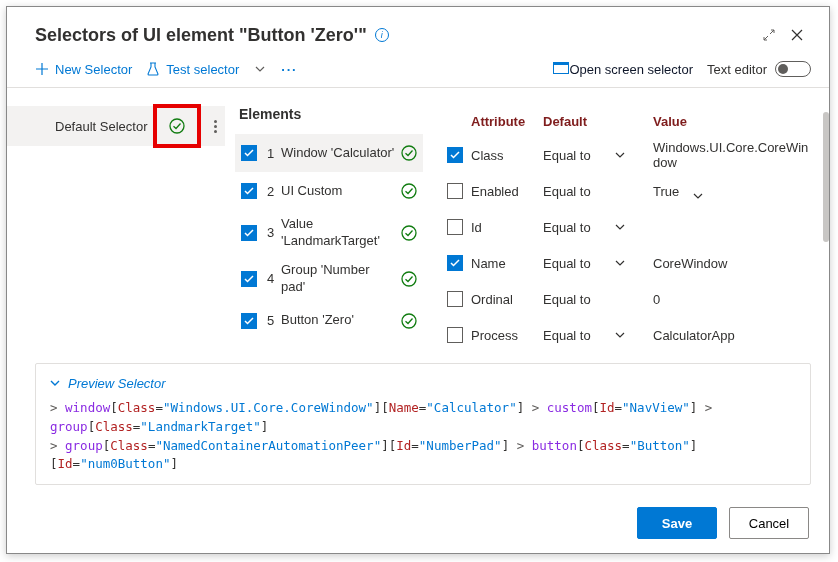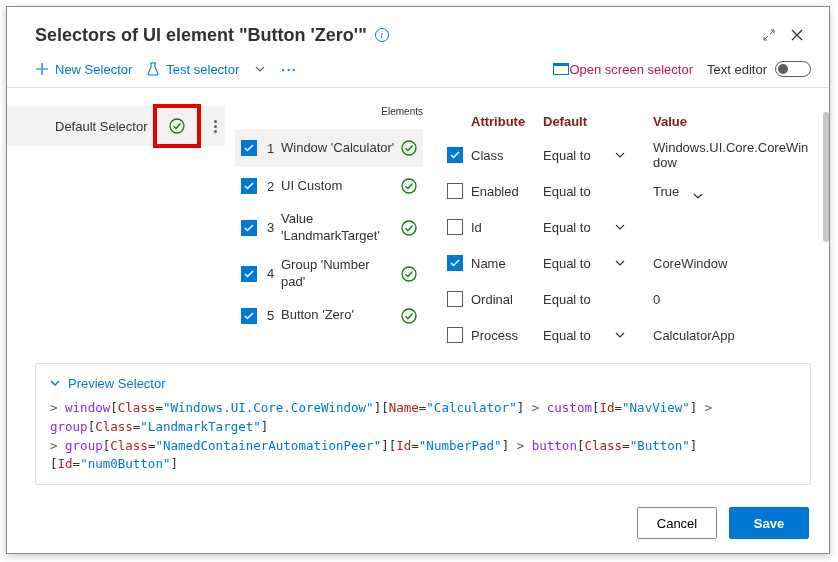--- a/index.html
+++ b/index.html
@@ -61,22 +61,22 @@
   .tool-btn {
     display: flex; align-items: center; gap: 6px;
     color: #0078d4;
     cursor: pointer;
     font-size: 13px;
   }
   .tool-btn.chev { color: #605e5c; padding: 0 2px; }
   .tool-btn.dots { color: #0078d4; font-weight: bold; letter-spacing: 1px; }
   .toolbar-spacer { flex: 1; }
   .screen-btn {
-    display: flex; align-items: center; 
-    color: #be185d;
+    display: flex; align-items: flex-start; 
+    color: #0f172a;
     cursor: pointer;
   }
   .text-editor {
     display: flex; align-items: center; gap: 8px;
     color: #323130;
   }
   .toggle {
     width: 36px; height: 16px;
     border: 1px solid #605e5c;
     border-radius: 10px;
@@ -127,25 +127,24 @@
     display: flex; flex-direction: column; align-items: center; gap: 2px;
     cursor: pointer;
   }
   .more-v span { width: 3px; height: 3px; background: #605e5c; border-radius: 50%; }
 
   .mid-pane {
     width: 208px;
     padding: 18px 10px 0 10px;
   }
   .mid-pane h2 {
-    font-size: 10px;
-    font-weight: 400;
+    font-size: 14px;
+    font-weight: 700;
     margin-bottom: 12px;
     padding-left: 4px;
-    text-align: right;
   }
   .elem-row {
     display: flex;
     align-items: center;
     padding: 6px 6px;
     min-height: 38px;
     cursor: pointer;
   }
   .elem-row.selected {
     background: #f3f2f1;
@@ -237,20 +236,21 @@
     font-size: 12.5px;
     line-height: 1.5;
   }
   .preview .heading {
     display: flex; align-items: center; gap: 8px;
     color: #0078d4;
     font-family: "Segoe UI", Arial, sans-serif;
     font-size: 13px;
     margin-bottom: 6px;
     cursor: pointer;
+    font-style: italic;
   }
   .preview .sel-line { color: #323130; }
   .t-gt { color: #605e5c; }
   .t-tag { color: #8a2be2; }
   .t-attr { color: #b22222; }
   .t-val { color: #0078d4; }
 
   .footer {
     display: flex;
     justify-content: flex-end;
@@ -531,16 +531,16 @@
     </div>
     <div class="sel-line">
       <span class="t-gt">&gt; </span><span class="t-tag">window</span>[<span class="t-attr">Class</span>=<span class="t-val">"Windows.UI.Core.CoreWindow"</span>][<span class="t-attr">Name</span>=<span class="t-val">"Calculator"</span>] <span class="t-gt">&gt;</span> <span class="t-tag">custom</span>[<span class="t-attr">Id</span>=<span class="t-val">"NavView"</span>] <span class="t-gt">&gt;</span> <span class="t-tag">group</span>[<span class="t-attr">Class</span>=<span class="t-val">"LandmarkTarget"</span>]
     </div>
     <div class="sel-line">
       <span class="t-gt">&gt; </span><span class="t-tag">group</span>[<span class="t-attr">Class</span>=<span class="t-val">"NamedContainerAutomationPeer"</span>][<span class="t-attr">Id</span>=<span class="t-val">"NumberPad"</span>] <span class="t-gt">&gt;</span> <span class="t-tag">button</span>[<span class="t-attr">Class</span>=<span class="t-val">"Button"</span>][<span class="t-attr">Id</span>=<span class="t-val">"num0Button"</span>]
     </div>
   </div>
 
   <div class="footer">
+    <button class="btn primary">Save</button>
     <button class="btn">Cancel</button>
-    <button class="btn primary">Save</button>
   </div>
 </div>
 
 </body></html>

